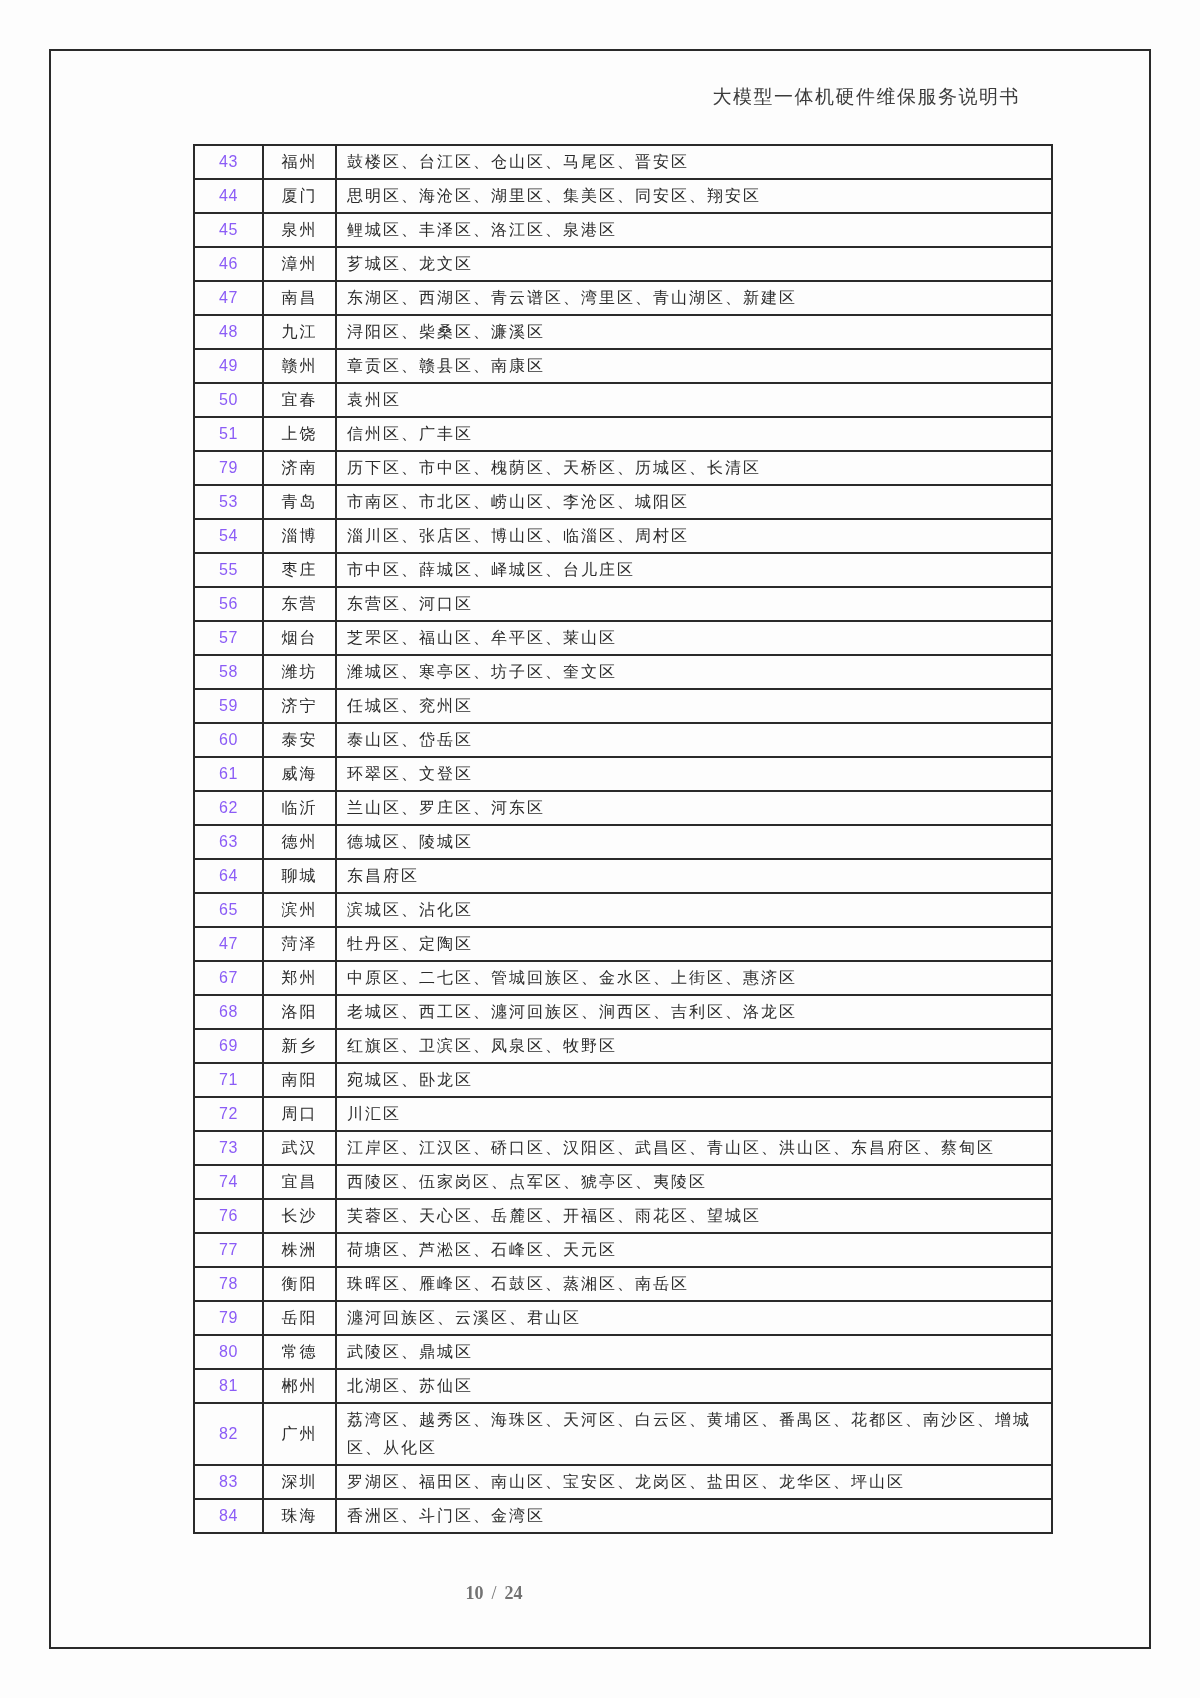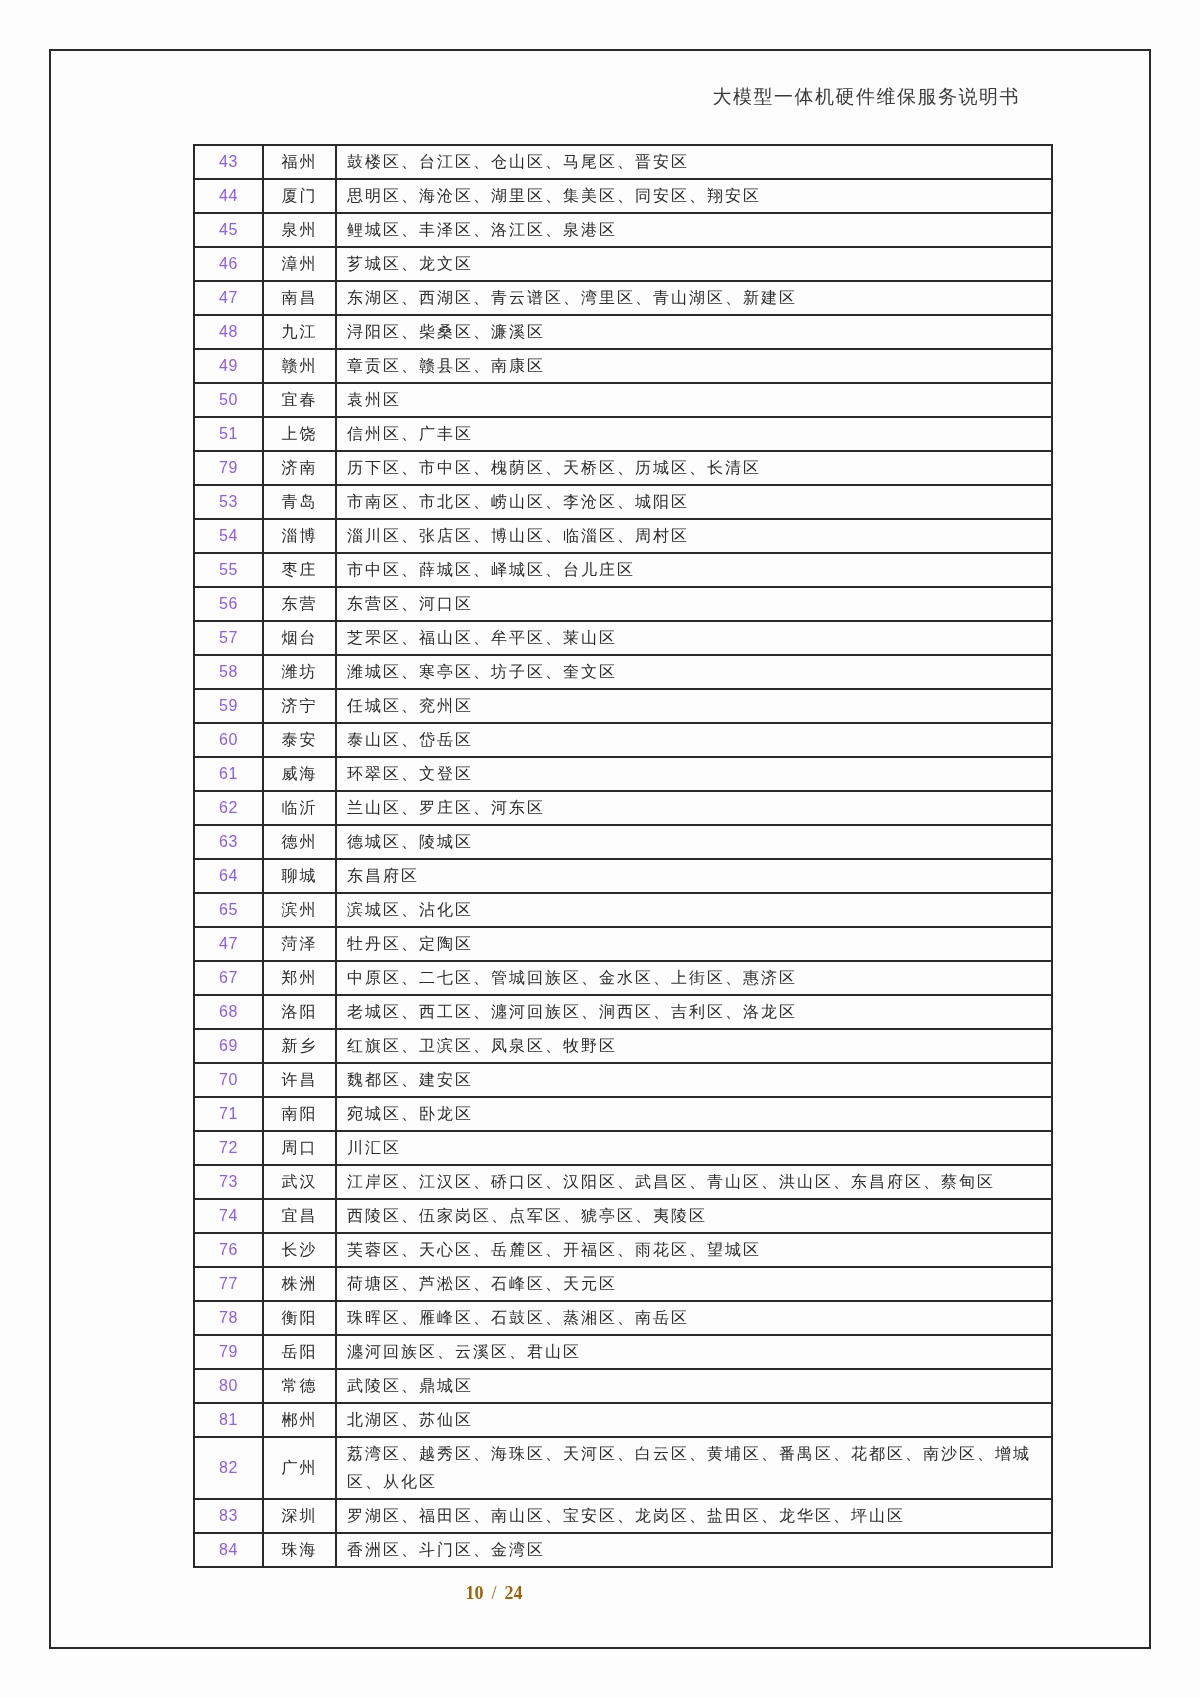--- a/index.html
+++ b/index.html
@@ -65,21 +65,21 @@
     line-height: 28px;
     word-break: break-all;
   }
   .footer {
     position: absolute;
     top: 1583px; left: 0;
     width: 988px;
     text-align: center;
     font-family: "Liberation Serif", serif;
     font-size: 18px;
-    color: #a16207;
+    color: #737373;
   }
   .footer .bold { font-weight: bold; }
   .footer .sep { font-weight: normal; margin: 0 8px; }
 </style>
 </head>
 <body>
 
 <div class="page">
 
   <div class="page-border"></div>
@@ -224,25 +224,20 @@
     <td class="col-no">68</td>
     <td class="col-city">洛阳</td>
     <td class="col-districts">老城区、西工区、瀍河回族区、涧西区、吉利区、洛龙区</td>
   </tr>
         <tr>
     <td class="col-no">69</td>
     <td class="col-city">新乡</td>
     <td class="col-districts">红旗区、卫滨区、凤泉区、牧野区</td>
   </tr>
         <tr>
-    <td class="col-no">70</td>
-    <td class="col-city">许昌</td>
-    <td class="col-districts">魏都区、建安区</td>
-  </tr>
-        <tr>
     <td class="col-no">71</td>
     <td class="col-city">南阳</td>
     <td class="col-districts">宛城区、卧龙区</td>
   </tr>
         <tr>
     <td class="col-no">72</td>
     <td class="col-city">周口</td>
     <td class="col-districts">川汇区</td>
   </tr>
         <tr>

